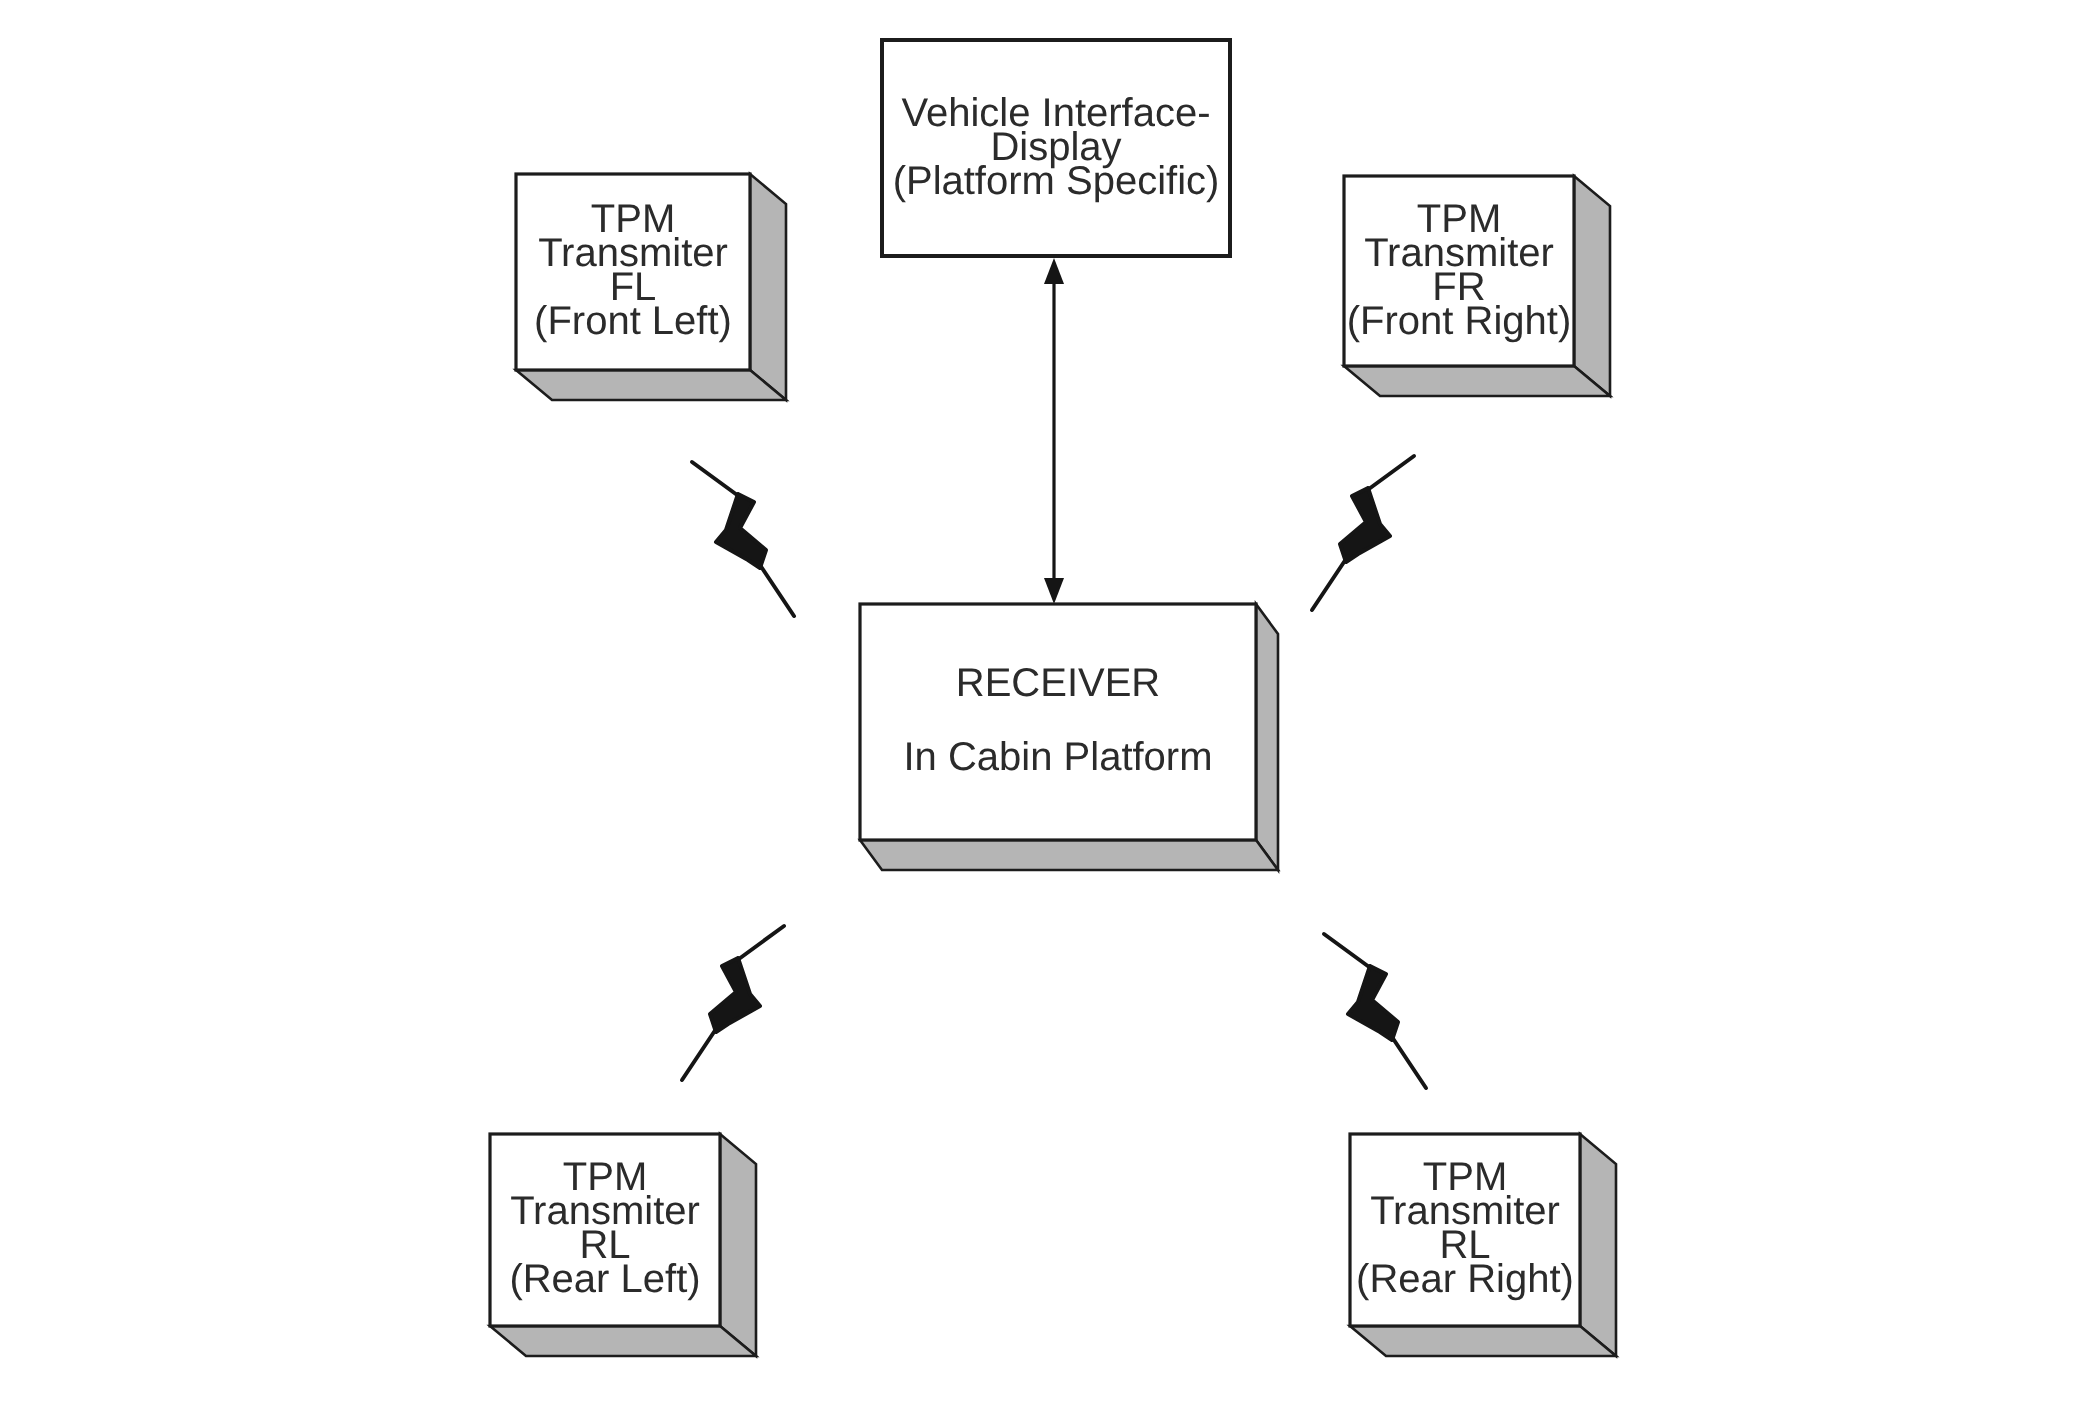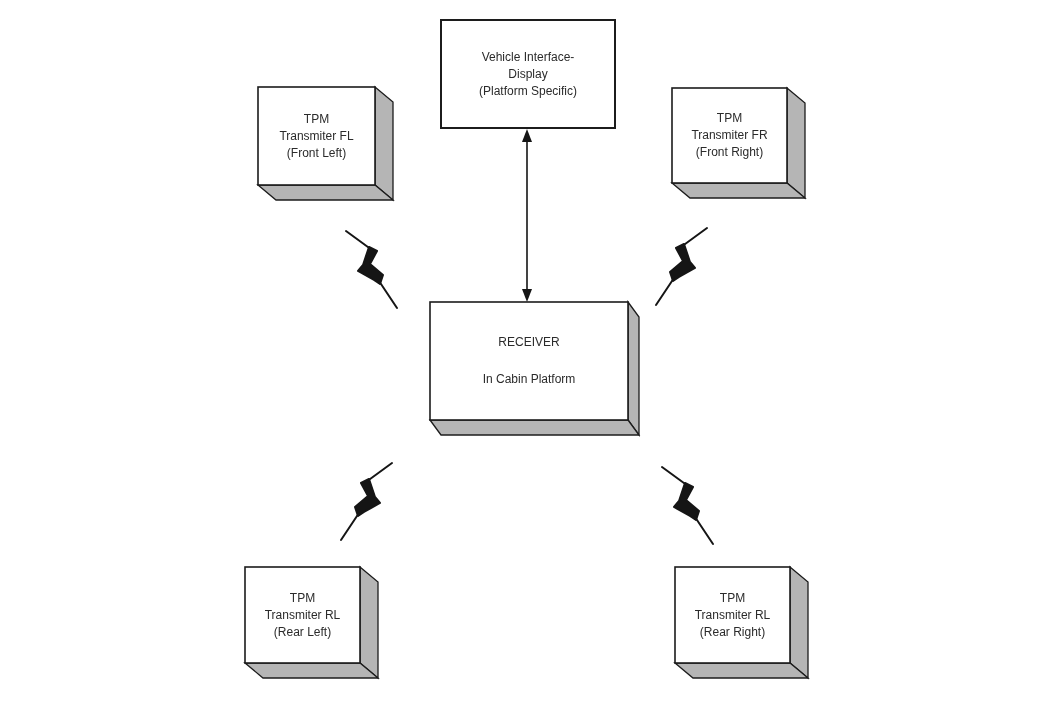--- a/index.html
+++ b/index.html
@@ -54,21 +54,21 @@
     stroke-width: 2;
     stroke-linejoin: round;
   }
   .label {
     position: absolute;
     display: flex;
     align-items: center;
     justify-content: center;
     text-align: center;
     color: var(--text, #2b2b2b);
-    font-size: 12px;
+    font-size: 20px;
     line-height: 17px;
     white-space: pre-line;
   }
   .label.receiver-label {
     flex-direction: column;
     gap: 20px;
     align-items: center;
   }
 </style>
 </head>

